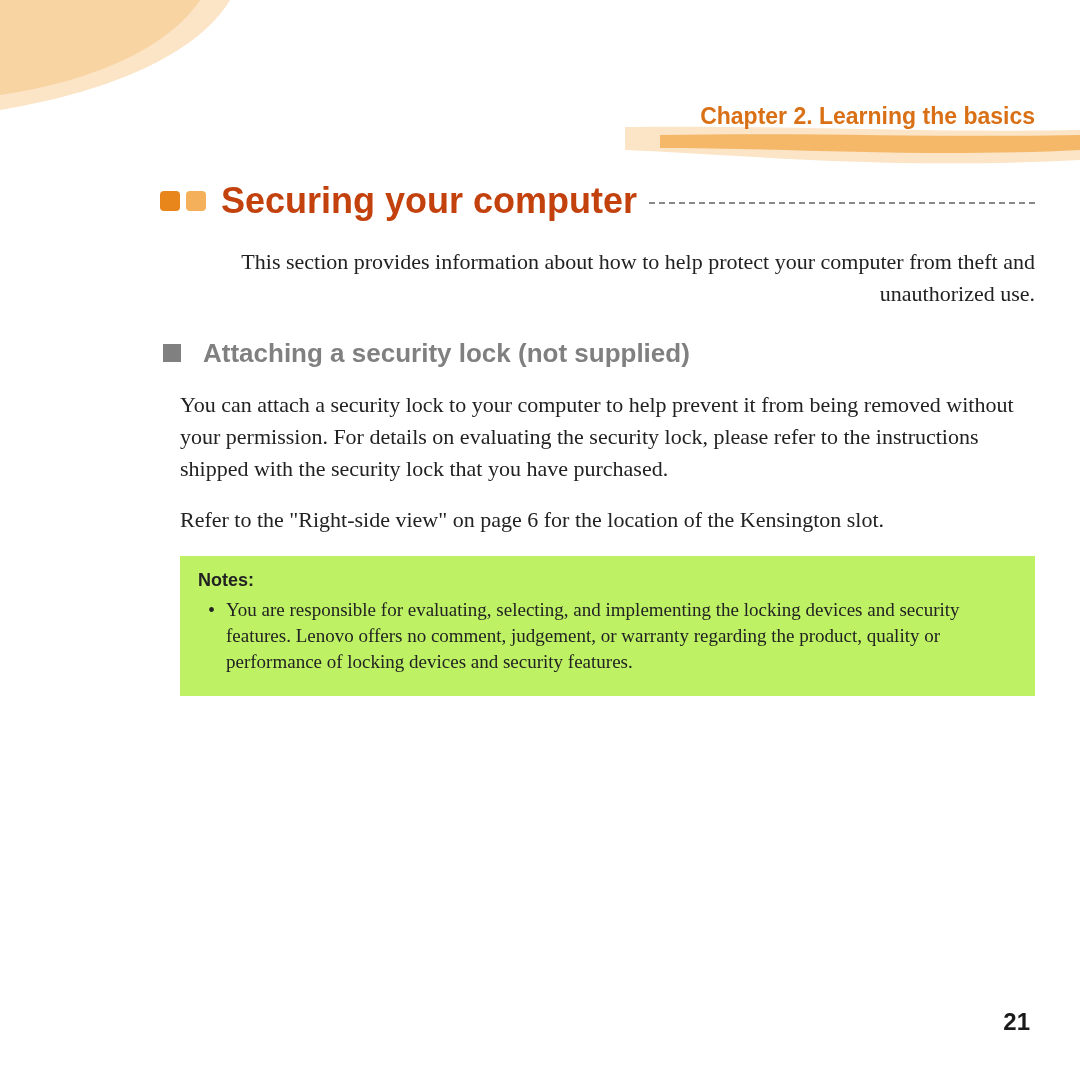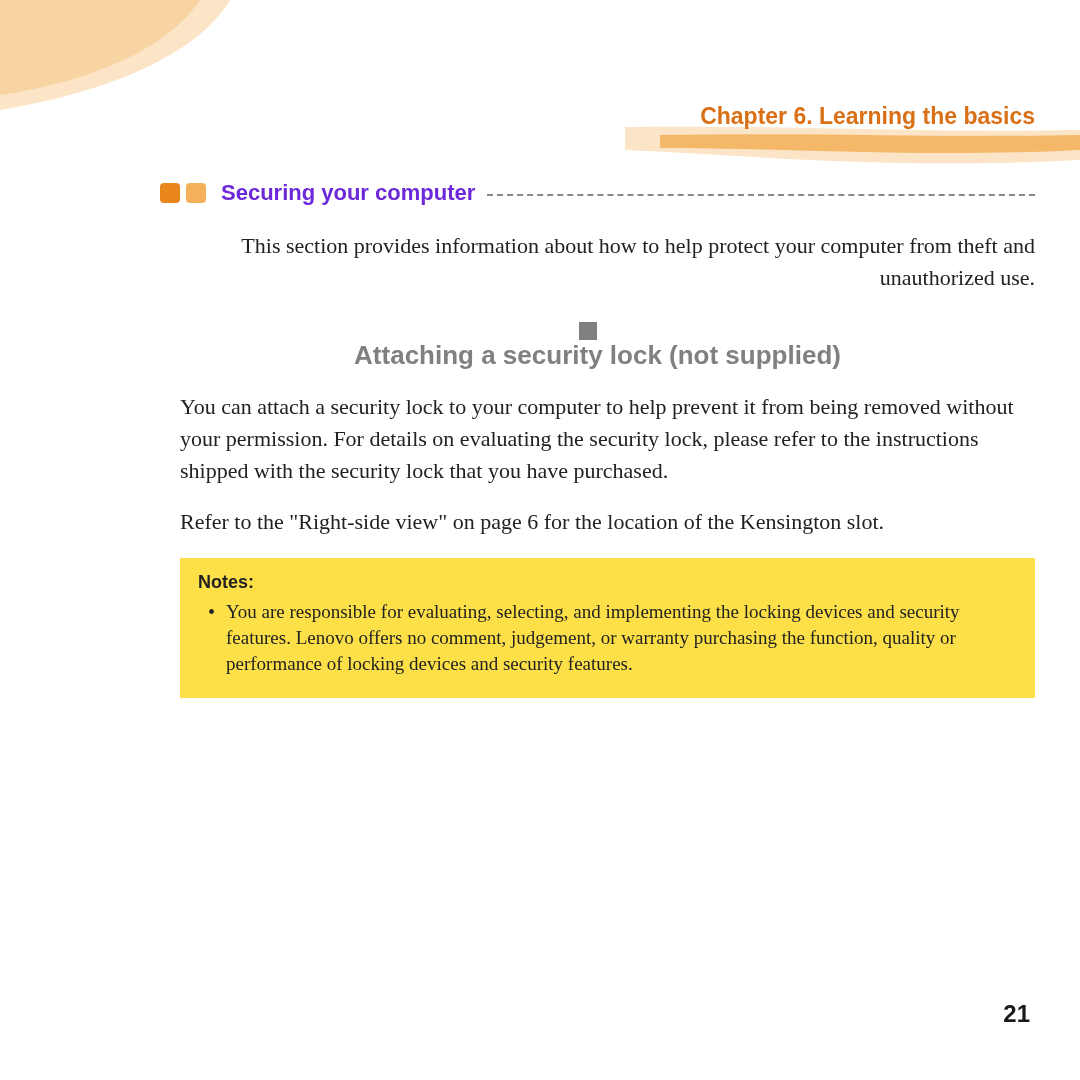--- a/index.html
+++ b/index.html
@@ -56,42 +56,41 @@
     }
     .bullet-dark {
       background: #e8861c;
     }
     .bullet-light {
       background: #f4b05b;
     }
     .section-title {
       font-family: Arial, Helvetica, sans-serif;
       font-weight: bold;
-      font-size: 22px;
-      color: #6d28d9;
+      font-size: 36px;
+      color: #c2410c;
       margin-right: 12px;
     }
     .dashed-line {
       flex: 1;
       border-top: 2px dashed #888;
       margin-top: 4px;
     }
     .intro-text {
       font-size: 22px;
       line-height: 1.45;
       color: #222;
       margin-left: 20px;
       margin-bottom: 28px;
       text-align: right;
     }
     .subsection-row {
       display: flex;
       align-items: center;
       margin-bottom: 20px;
-      flex-direction: column;
     }
     .square-bullet {
       width: 18px;
       height: 18px;
       background: #808080;
       margin-right: 22px;
       margin-left: 3px;
     }
     .subsection-title {
       font-family: Arial, Helvetica, sans-serif;
@@ -100,21 +99,21 @@
       color: #808080;
     }
     .body-text {
       font-size: 22px;
       line-height: 1.45;
       color: #222;
       margin-left: 20px;
       margin-bottom: 20px;
     }
     .notes-box {
-      background: #fde047;
+      background: #bef264;
       padding: 14px 18px 18px 18px;
       margin-left: 20px;
       margin-top: 10px;
     }
     .notes-label {
       font-family: Arial, Helvetica, sans-serif;
       font-weight: bold;
       font-size: 18px;
       color: #222;
       margin-bottom: 6px;
@@ -132,39 +131,39 @@
     }
     .notes-list li::before {
       content: "•";
       position: absolute;
       left: 10px;
       top: 0;
       font-size: 20px;
     }
     .page-number {
       position: absolute;
-      bottom: 52px;
+      bottom: 44px;
       right: 50px;
       font-family: Arial, Helvetica, sans-serif;
       font-weight: bold;
       font-size: 24px;
       color: #1a1a1a;
     }
   </style>
 </head>
 <body>
 
 <svg class="header-bg" viewBox="0 0 1080 170" preserveAspectRatio="none">
   <path d="M 0 0 L 230 0 C 200 50, 120 90, 0 110 Z" fill="#fce4c6"></path>
   <path d="M 0 0 L 200 0 C 170 45, 100 80, 0 95 Z" fill="#f9d4a3"></path>
   <path d="M 625 127 C 790 125, 900 133, 1080 130 L 1080 160 C 880 170, 750 155, 625 150 Z" fill="#fce4c6"></path>
   <path d="M 660 135 C 820 132, 940 138, 1080 135 L 1080 150 C 920 158, 790 148, 660 148 Z" fill="#f5b869"></path>
 </svg>
 
-<div class="chapter-heading">Chapter 6. Learning the basics</div>
+<div class="chapter-heading">Chapter 2. Learning the basics</div>
 
 <div class="content">
   <div class="section-title-row">
     <div class="bullet-boxes">
       <div class="bullet-box bullet-dark"></div>
       <div class="bullet-box bullet-light"></div>
     </div>
     <div class="section-title">Securing your computer</div>
     <div class="dashed-line"></div>
   </div>
@@ -175,18 +174,18 @@
     <div class="square-bullet"></div>
     <div class="subsection-title">Attaching a security lock (not supplied)</div>
   </div>
 
   <div class="body-text">You can attach a security lock to your computer to help prevent it from being removed without your permission. For details on evaluating the security lock, please refer to the instructions shipped with the security lock that you have purchased.</div>
   <div class="body-text">Refer to the "Right-side view" on page 6 for the location of the Kensington slot.</div>
 
   <div class="notes-box">
     <div class="notes-label">Notes:</div>
     <ul class="notes-list">
-      <li>You are responsible for evaluating, selecting, and implementing the locking devices and security features. Lenovo offers no comment, judgement, or warranty purchasing the function, quality or performance of locking devices and security features.</li>
+      <li>You are responsible for evaluating, selecting, and implementing the locking devices and security features. Lenovo offers no comment, judgement, or warranty regarding the product, quality or performance of locking devices and security features.</li>
     </ul>
   </div>
 </div>
 
 <div class="page-number">21</div>
 
 </body></html>

